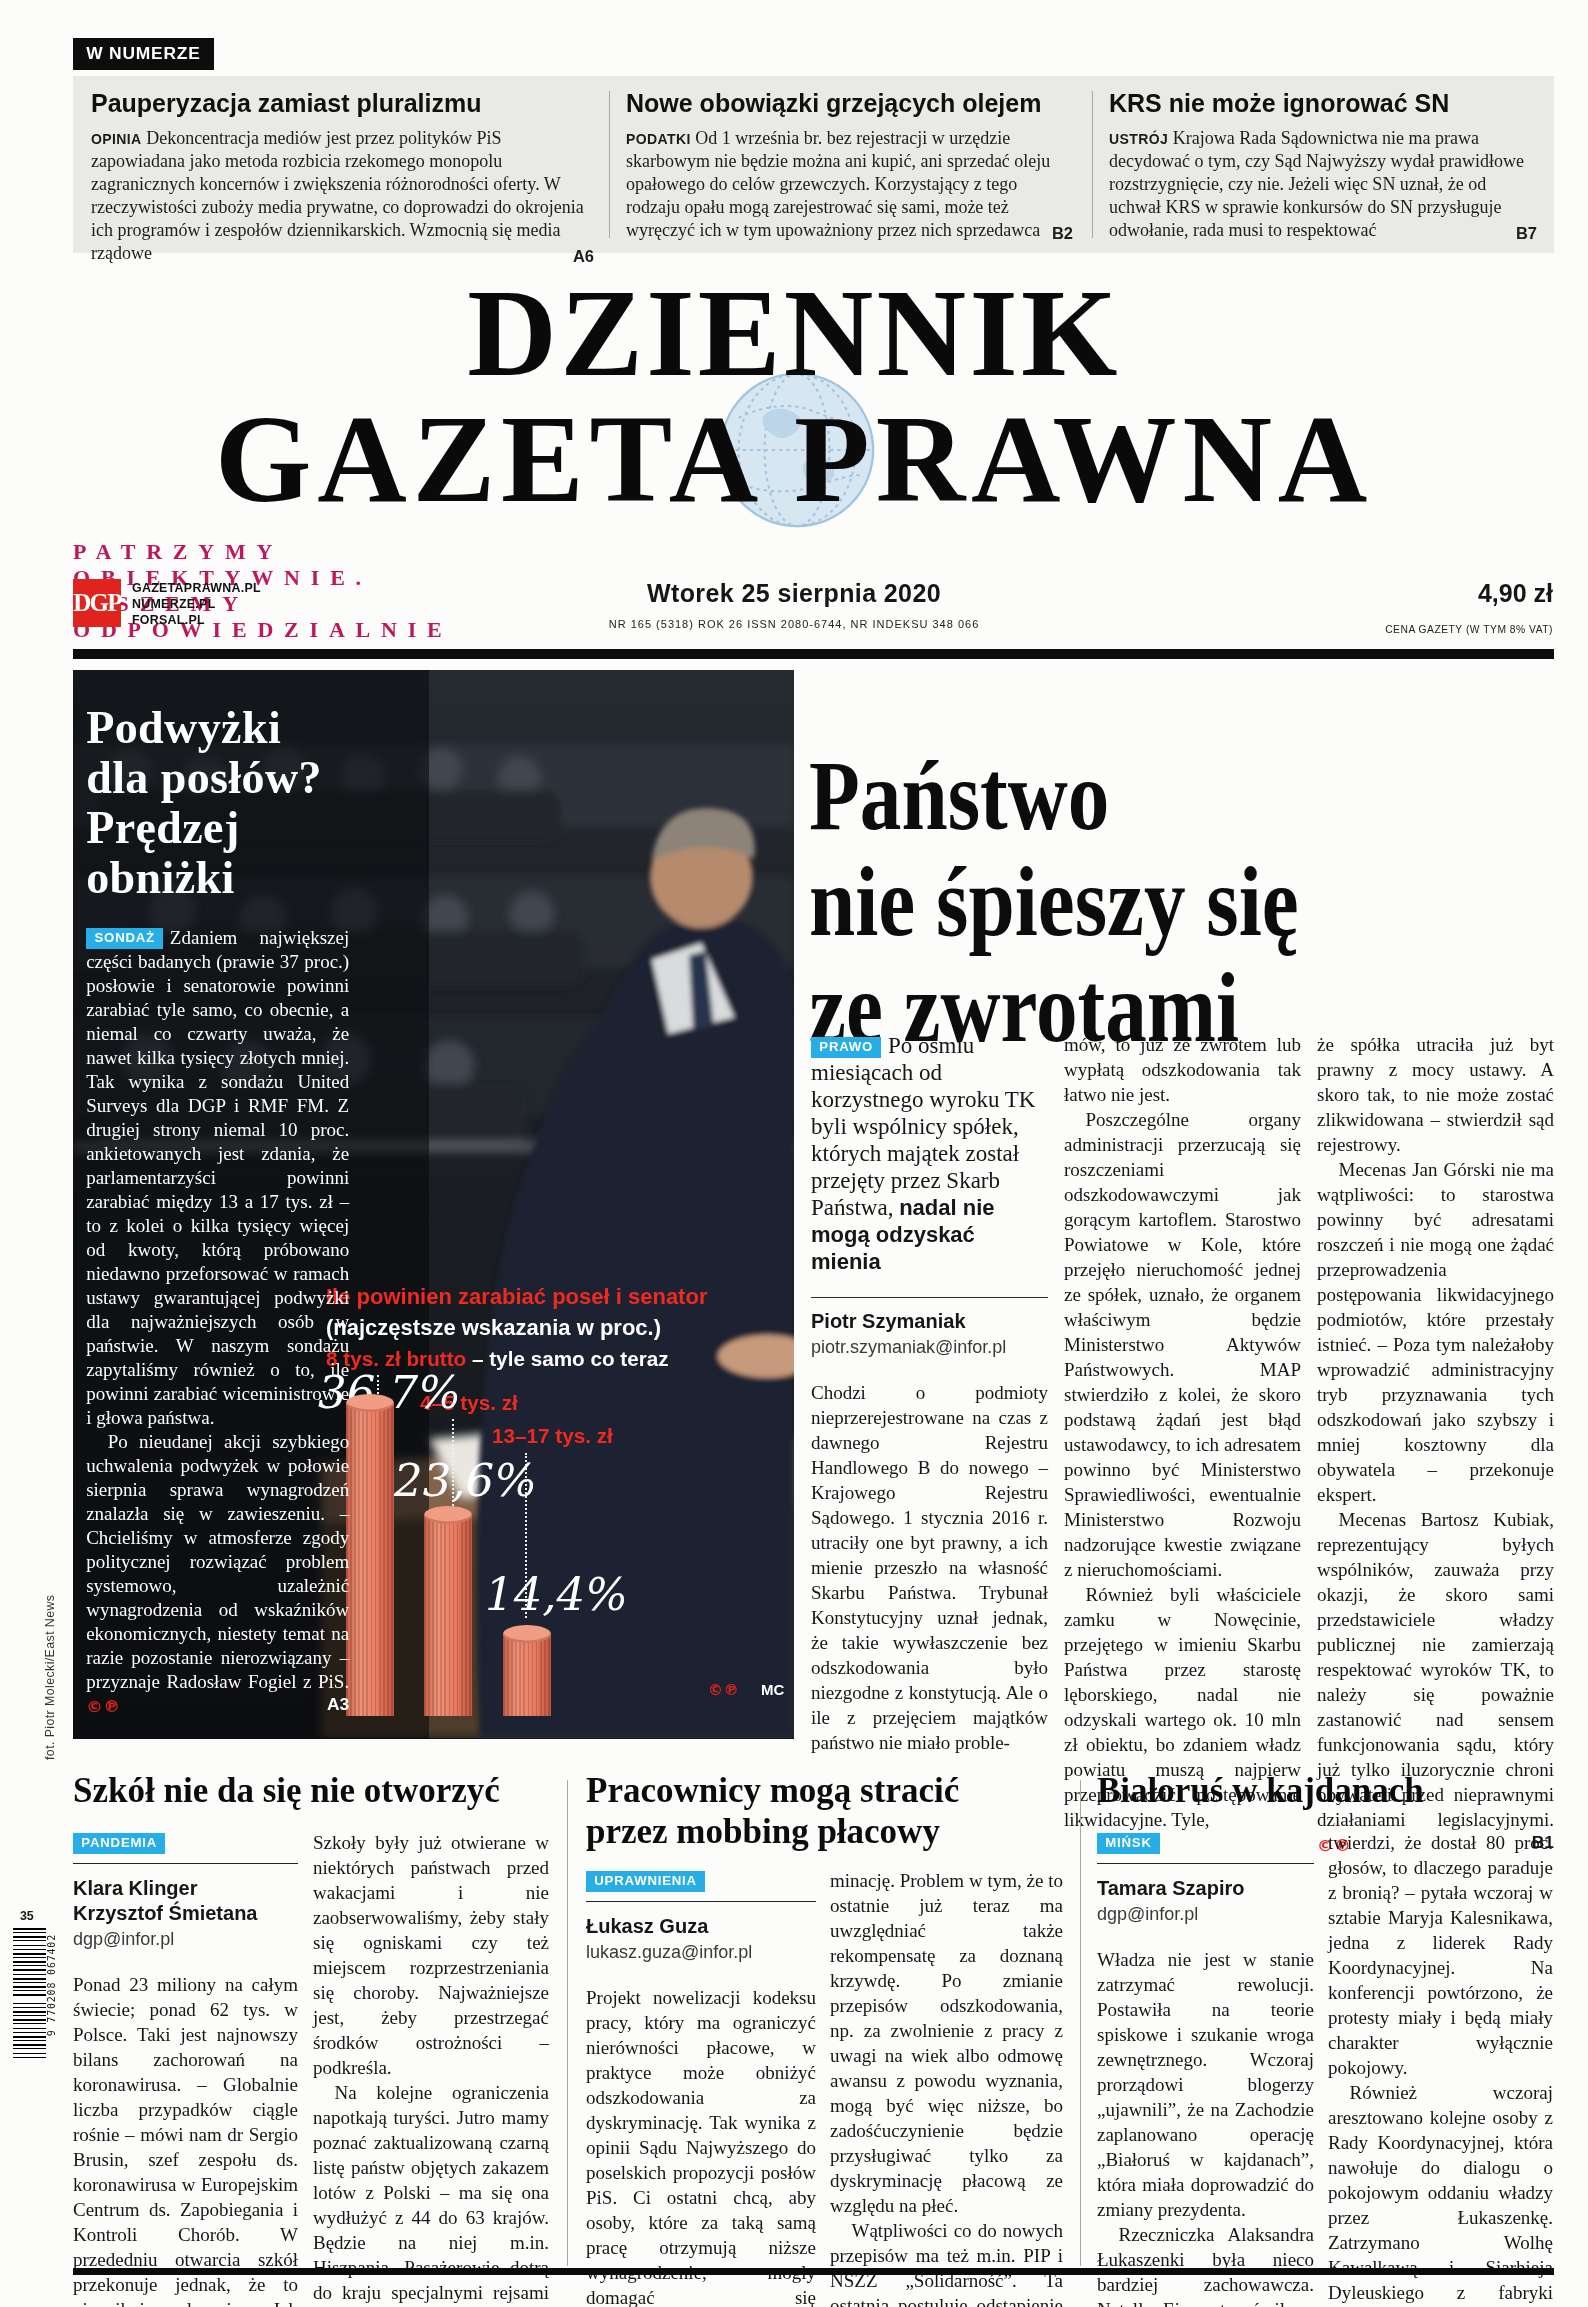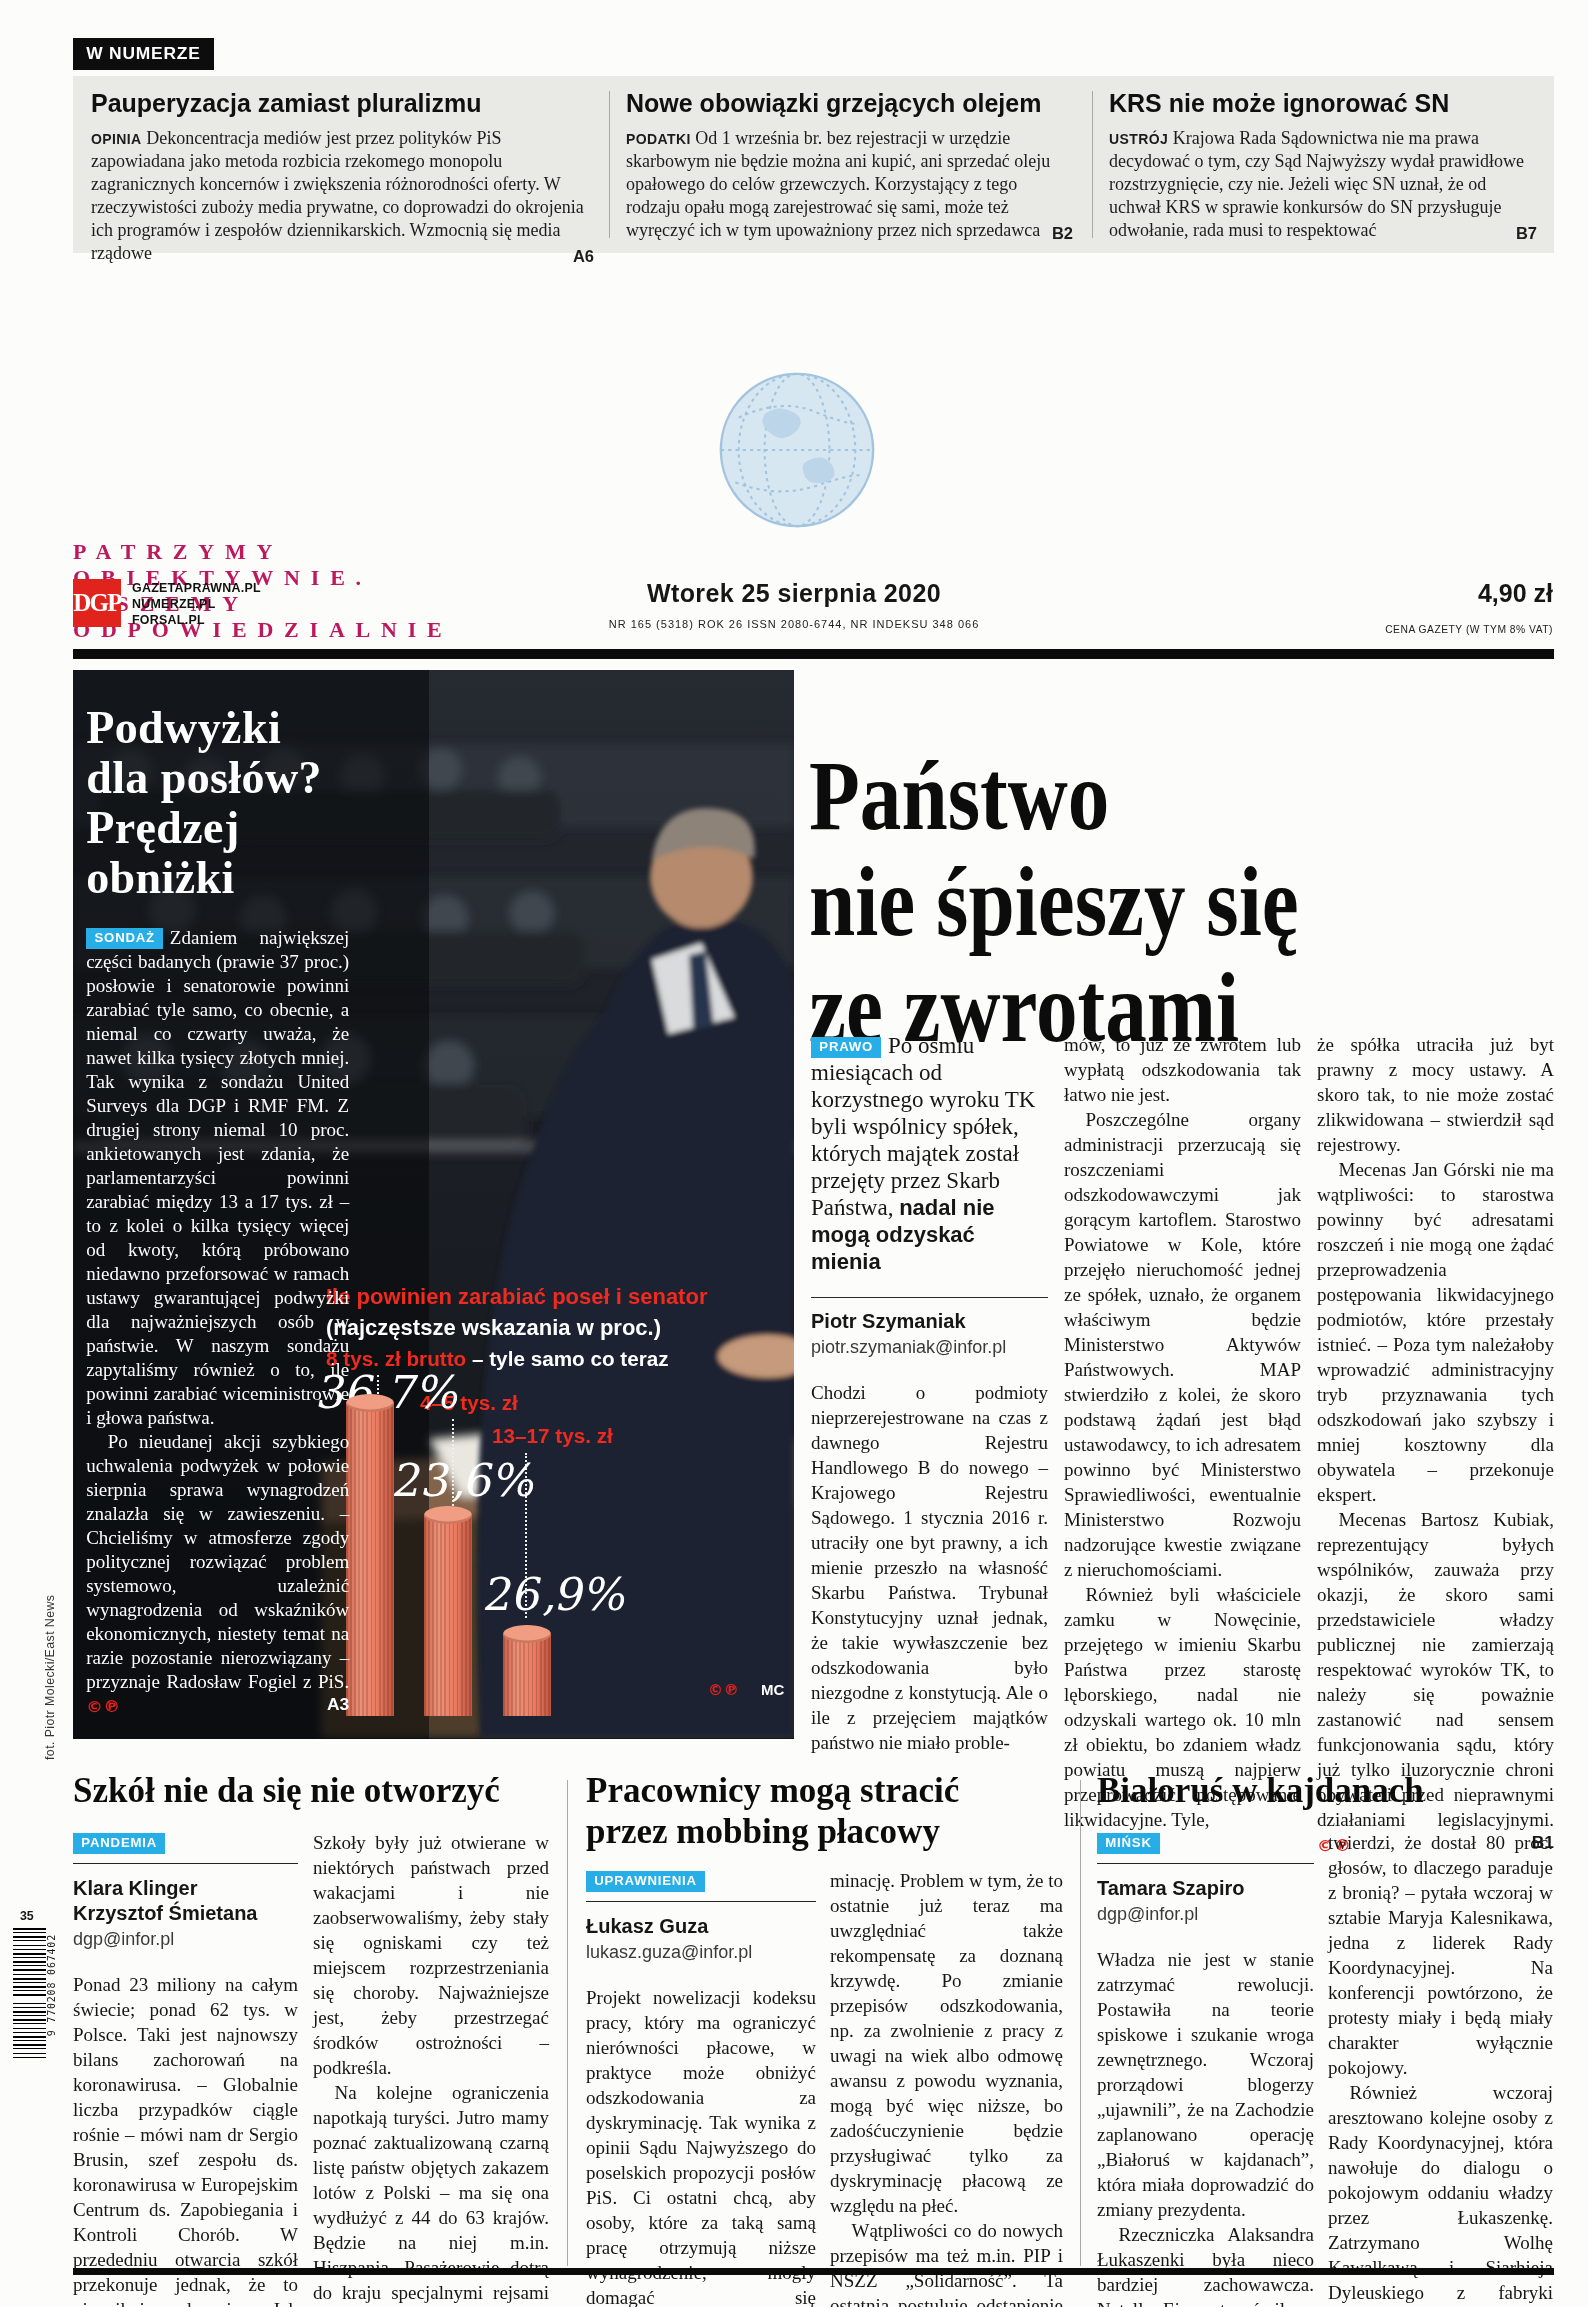--- a/index.html
+++ b/index.html
@@ -119,20 +119,24 @@
   <svg class="globe" viewBox="0 0 100 100">
     <circle cx="50" cy="50" r="47" fill="#d6e6f2" stroke="#9fc2dd" stroke-width="1.5"></circle>
     <ellipse cx="50" cy="50" rx="20" ry="47" fill="none" stroke="#9fc2dd" stroke-width="1.3" stroke-dasharray="2 2.5"></ellipse>
     <ellipse cx="50" cy="50" rx="36" ry="47" fill="none" stroke="#9fc2dd" stroke-width="1.3" stroke-dasharray="2 2.5"></ellipse>
     <line x1="3" y1="50" x2="97" y2="50" stroke="#9fc2dd" stroke-width="1.3" stroke-dasharray="2 2.5"></line>
     <path d="M14 30 Q40 18 60 26 T88 34" fill="none" stroke="#9fc2dd" stroke-width="1.3" stroke-dasharray="2 2.5"></path>
     <path d="M12 70 Q38 80 62 72 T90 66" fill="none" stroke="#9fc2dd" stroke-width="1.3" stroke-dasharray="2 2.5"></path>
     <path d="M30 28 q8 -6 16 -2 q10 4 4 12 q-8 8 -16 2 q-8 -6 -4 -12z" fill="#b9d3e8"></path>
     <path d="M58 56 q10 -4 14 4 q4 8 -6 10 q-10 2 -12 -6 q-2 -6 4 -8z" fill="#b9d3e8"></path>
   </svg>
+  <div class="masthead">
+    <div class="l1">DZIENNIK</div>
+    <div class="l2">GAZETA PRAWNA</div>
+  </div>
   <div class="tagline">
     <span>PATRZYMY</span>
     <span>OBIEKTYWNIE.</span>
     <span>PISZEMY</span>
     <span>ODPOWIEDZIALNIE</span>
   </div>
 
   <div class="dgp-logo">DGP</div>
   <div class="sites">
     <div>GAZETAPRAWNA.PL</div>
@@ -224,21 +228,21 @@
       <div class="c-lab" style="left:419px;top:754px">
         <span class="hl">13–17 tys. zł</span>
       </div>
 
       <div class="leader" style="left:304px;top:705px;height:26.5px"></div>
       <div class="leader" style="left:379px;top:749px;height:91px"></div>
       <div class="leader" style="left:452px;top:783px;height:165px"></div>
 
       <div class="pct" style="left:245px;top:696px">36,7%</div>
       <div class="pct" style="left:321px;top:784px">23,6%</div>
-      <div class="pct" style="left:412px;top:898px">26,9%</div>
+      <div class="pct" style="left:412px;top:898px">14,4%</div>
 
       <div class="cyl" style="left: 273px; height: 313px;"></div>
       <div class="cyl" style="left: 351px; height: 201px;"></div>
       <div class="cyl" style="left: 430px; height: 82px;"></div>
 
       <div class="c-credit"><span class="mark">©℗</span><span>MC</span></div>
     </div>
   </div>
   <div class="photocredit">fot. Piotr Molecki/East News</div>
 

